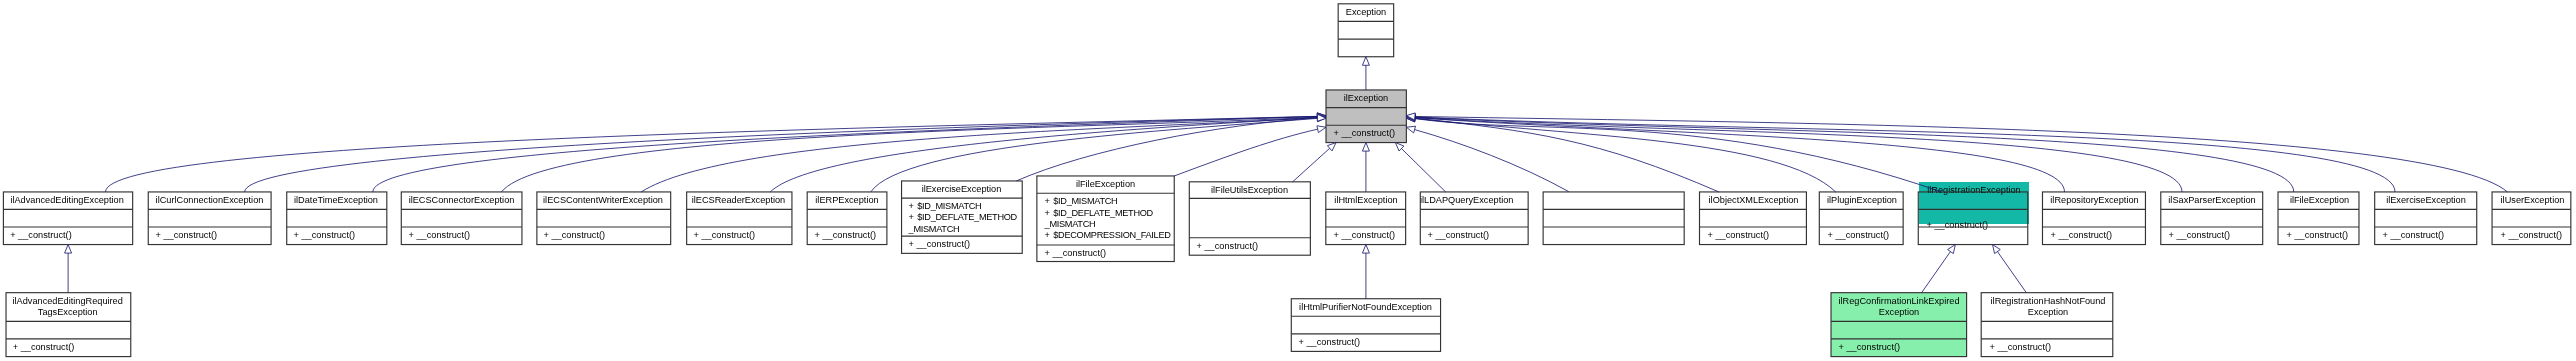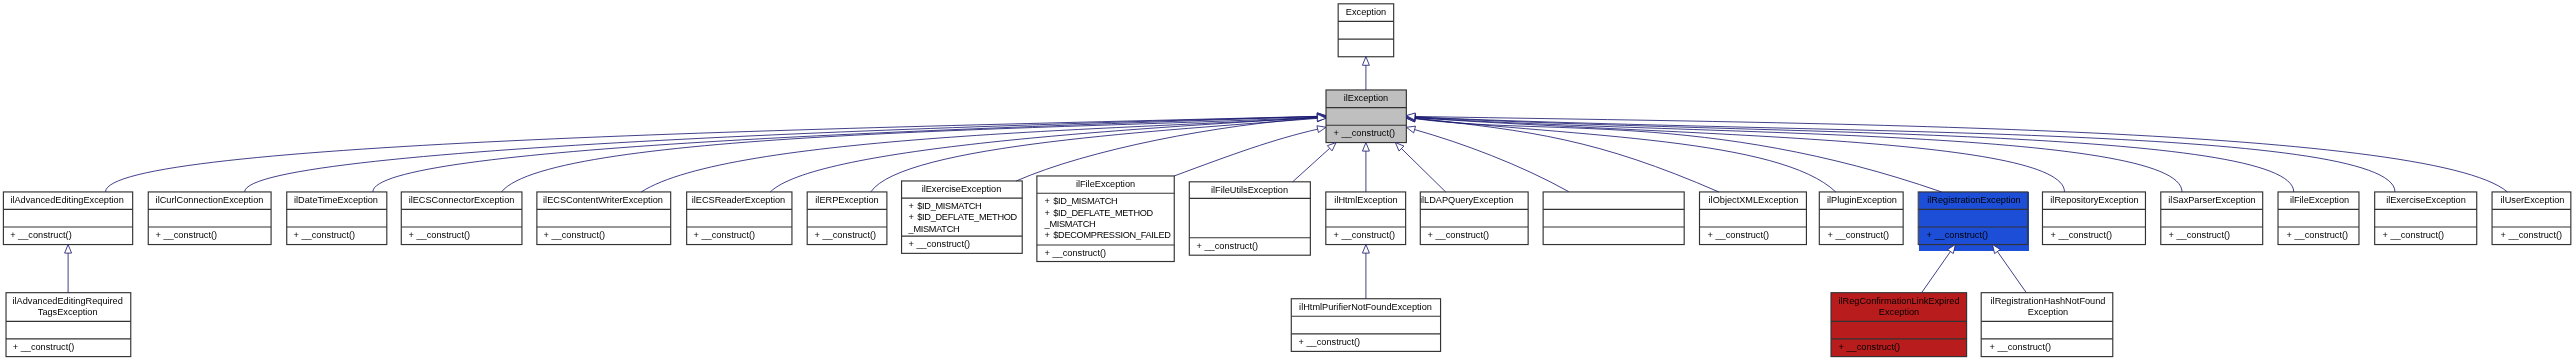--- a/index.html
+++ b/index.html
@@ -180,21 +180,21 @@
 <div class="node" style="left:1820px;top:192px;width:84px;height:53px;background:#ffffff">
 <div class="cell title" style="top:0;height:17.5px">
 <div class="ln">ilPluginException</div>
 </div>
 <div class="cell attrs" style="top:17.5px;height:17.6px">
 </div>
 <div class="cell methods" style="top:35px;height:17.6px">
 <div class="ln">+ __construct()</div>
 </div>
 </div>
-<div class="node" style="left:1919px;top:192px;width:110px;height:59px;background:#1d4ed8">
+<div class="node" style="left:1919px;top:182px;width:110px;height:42px;background:#14b8a6">
 <div class="cell title" style="top:0;height:17.5px">
 <div class="ln">ilRegistrationException</div>
 </div>
 <div class="cell attrs" style="top:17.5px;height:17.6px">
 </div>
 <div class="cell methods" style="top:35px;height:17.6px">
 <div class="ln">+ __construct()</div>
 </div>
 </div>
 <div class="node" style="left:2043px;top:192px;width:103px;height:53px;background:#ffffff">
@@ -261,21 +261,21 @@
 <div class="node" style="left:1291px;top:299px;width:149px;height:53px;background:#ffffff">
 <div class="cell title" style="top:0;height:21px">
 <div class="ln">ilHtmlPurifierNotFoundException</div>
 </div>
 <div class="cell attrs" style="top:17.6px;height:17.6px">
 </div>
 <div class="cell methods" style="top:35px;height:17.6px">
 <div class="ln">+ __construct()</div>
 </div>
 </div>
-<div class="node" style="left:1831px;top:293px;width:136px;height:64px;background:#b91c1c">
+<div class="node" style="left:1831px;top:293px;width:136px;height:64px;background:#86efac">
 <div class="cell title" style="top:0;height:29px">
 <div class="ln">ilRegConfirmationLinkExpired</div>
 <div class="ln">Exception</div>
 </div>
 <div class="cell attrs" style="top:29px;height:17.5px">
 </div>
 <div class="cell methods" style="top:46px;height:17.7px">
 <div class="ln">+ __construct()</div>
 </div>
 </div>

